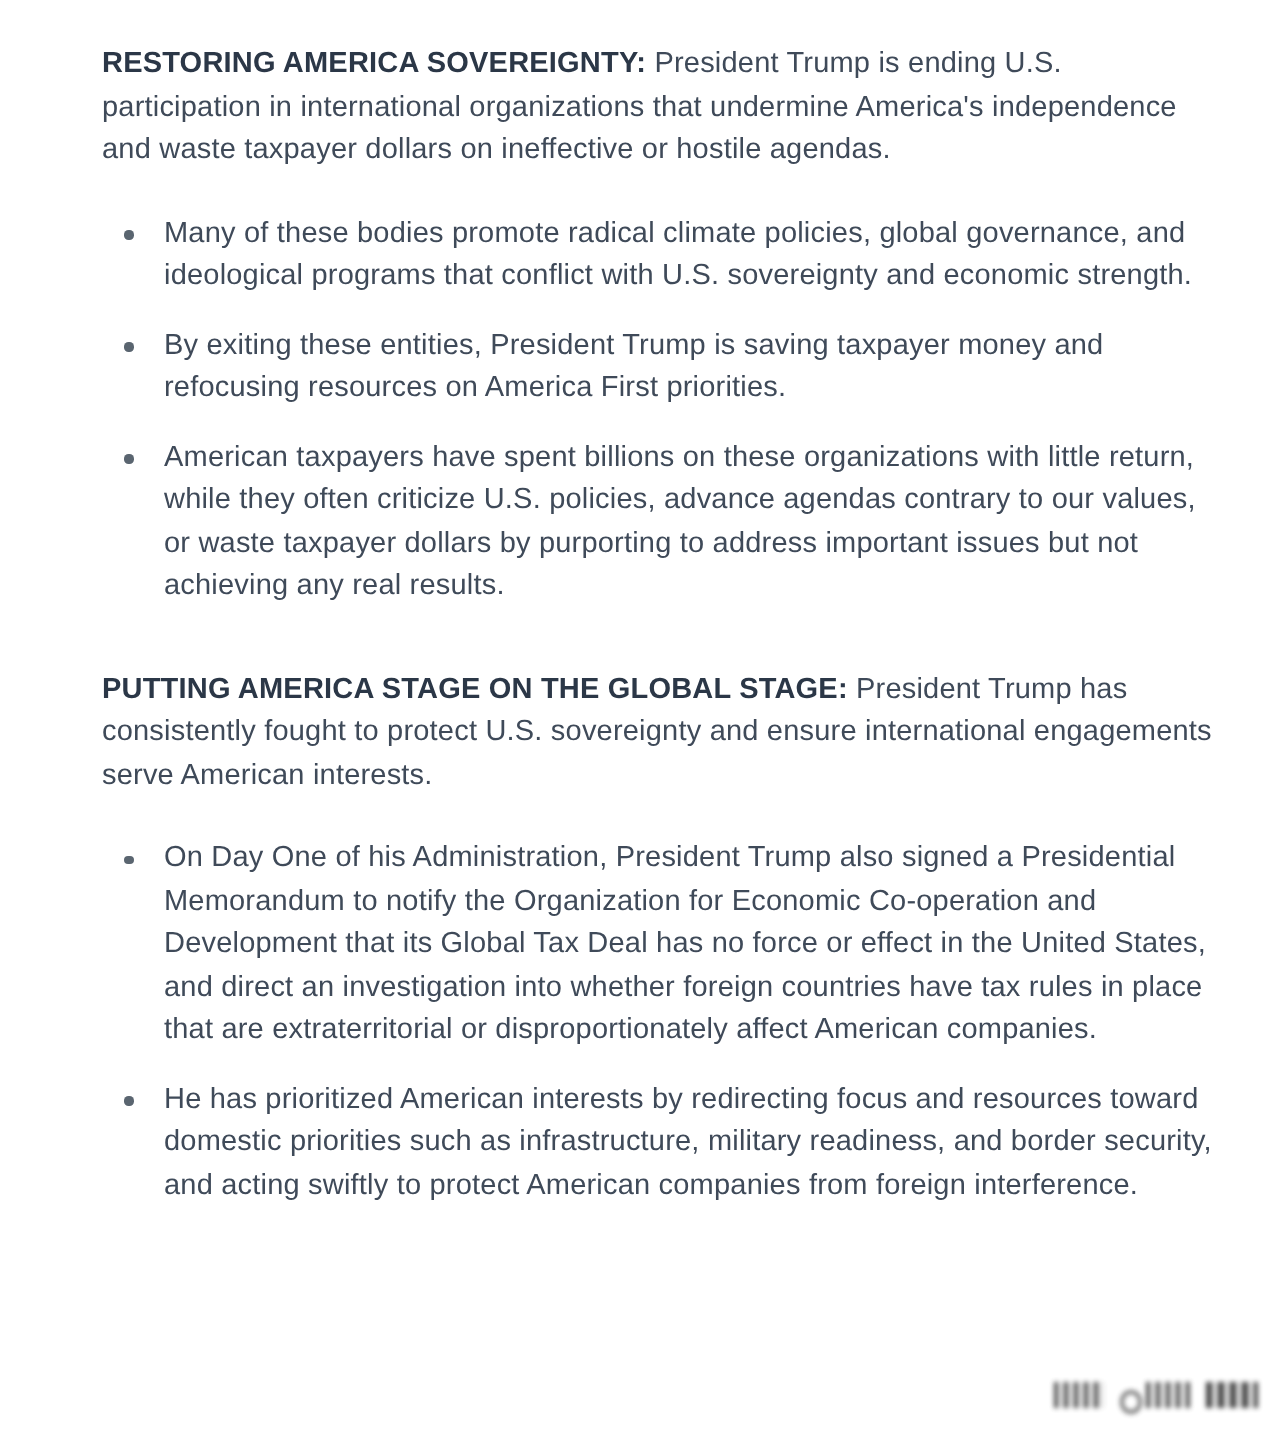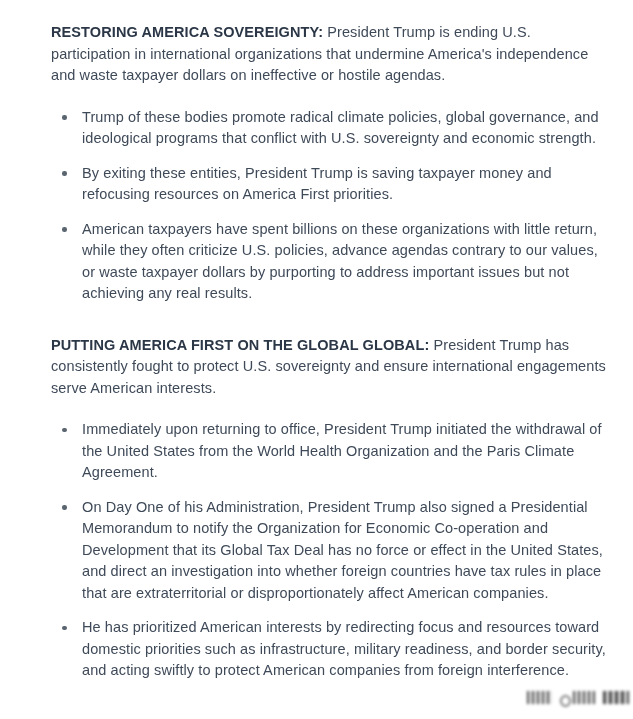--- a/index.html
+++ b/index.html
@@ -92,39 +92,36 @@
 
 <main class="page">
 
   <p class="para">
     <strong class="lead">RESTORING AMERICA SOVEREIGNTY:</strong>
     <span>President Trump is ending U.S. participation in international organizations that undermine America's independence and waste taxpayer dollars on ineffective or hostile agendas.</span>
   </p>
 
   <ul class="bullets">
     <li>
-      <span>Trump of these bodies promote radical climate policies, global governance, and ideological programs that conflict with U.S. sovereignty and economic strength.</span>
+      <span>Many of these bodies promote radical climate policies, global governance, and ideological programs that conflict with U.S. sovereignty and economic strength.</span>
     </li>
     <li>
       <span>By exiting these entities, President Trump is saving taxpayer money and refocusing resources on America First priorities.</span>
     </li>
     <li>
       <span>American taxpayers have spent billions on these organizations with little return, while they often criticize U.S. policies, advance agendas contrary to our values, or waste taxpayer dollars by purporting to address important issues but not achieving any real results.</span>
     </li>
   </ul>
 
   <p class="para">
-    <strong class="lead">PUTTING AMERICA FIRST ON THE GLOBAL GLOBAL:</strong>
+    <strong class="lead">PUTTING AMERICA STAGE ON THE GLOBAL STAGE:</strong>
     <span>President Trump has consistently fought to protect U.S. sovereignty and ensure international engagements serve American interests.</span>
   </p>
 
   <ul class="bullets">
-    <li>
-      <span>Immediately upon returning to office, President Trump initiated the withdrawal of the United States from the World Health Organization and the Paris Climate Agreement.</span>
-    </li>
     <li>
       <span>On Day One of his Administration, President Trump also signed a Presidential Memorandum to notify the Organization for Economic Co-operation and Development that its Global Tax Deal has no force or effect in the United States, and direct an investigation into whether foreign countries have tax rules in place that are extraterritorial or disproportionately affect American companies.</span>
     </li>
     <li>
       <span>He has prioritized American interests by redirecting focus and resources toward domestic priorities such as infrastructure, military readiness, and border security, and acting swiftly to protect American companies from foreign interference.</span>
     </li>
   </ul>
 
 </main>
 

